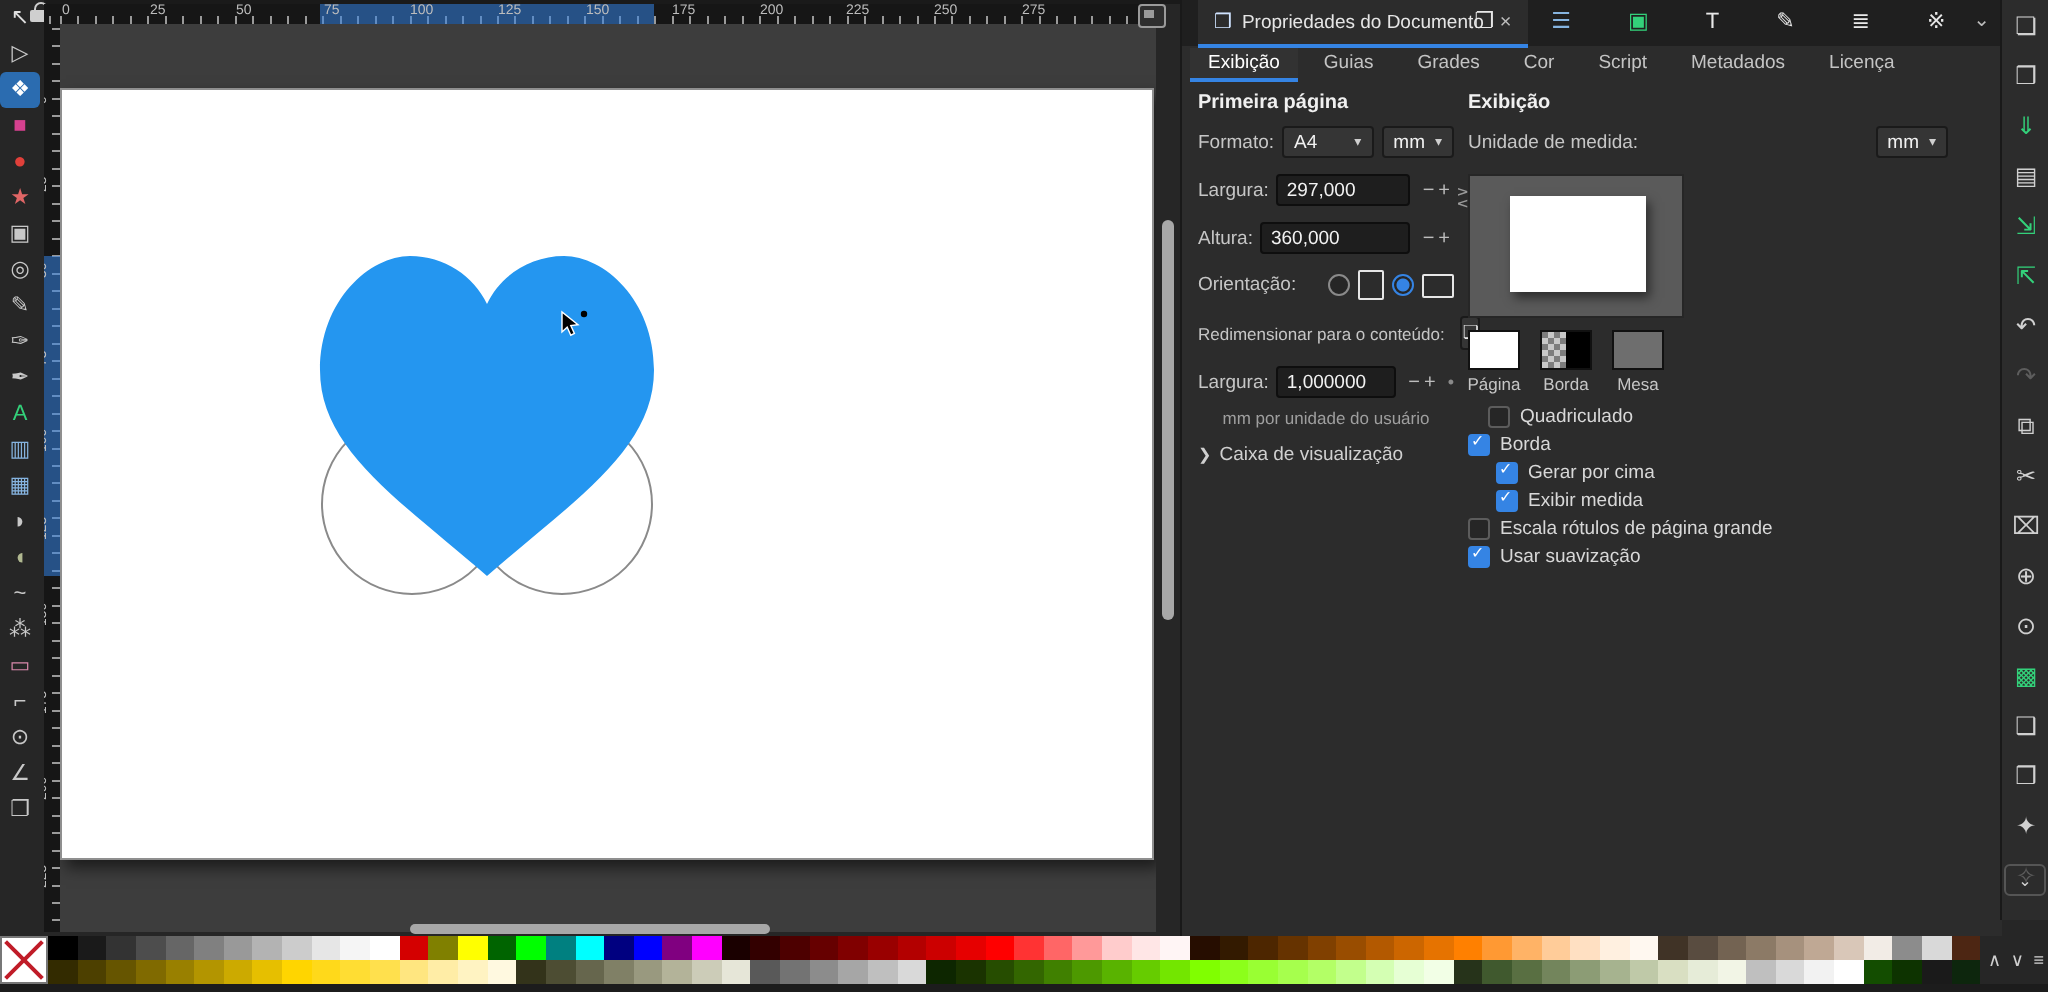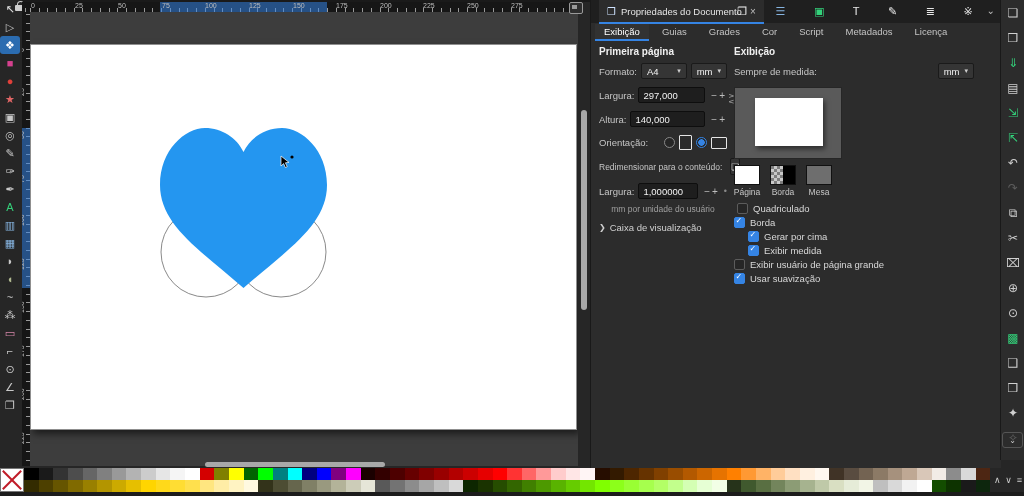--- a/index.html
+++ b/index.html
@@ -325,21 +325,21 @@
           <span class="flabel">Largura:</span>
           <div class="entry">
               <span>297,000</span>
             </div>
           <span class="spin">−+</span>
         </div>
 
         <div class="frow">
           <span class="flabel">Altura:</span>
           <div class="entry">
-              <span>140,000</span>
+              <span>360,000</span>
             </div>
           <span class="spin">−+</span>
         </div>
 
         <div class="frow">
           <span class="flabel">Orientação:</span>
           <span style="flex:1;"></span>
           <span class="radio"></span>
           <span class="pageicon"></span>
           <span class="radio on"></span>
@@ -368,21 +368,21 @@
           <span>Caixa de visualização</span>
         </div>
       </div>
 
       <div class="abs splitter" style="writing-mode:vertical-lr;">∧∨</div>
 
       <div class="col-r">
         <div class="sect">Exibição</div>
 
         <div class="frow">
-          <span class="flabel">Sempre de medida:</span>
+          <span class="flabel">Unidade de medida:</span>
           <span style="flex:1;"></span>
           <div class="combo">
             <span>mm</span>
             <span class="car">▾</span>
           </div>
         </div>
 
         <div class="preview">
           <div class="pg"></div>
         </div>
@@ -397,21 +397,21 @@
             <span class="chip-label">Borda</span>
           </div>
           <div class="chip-wrap">
             <span class="chip chip-mesa"></span>
             <span class="chip-label">Mesa</span>
           </div>
         </div>
 
         <div style="margin-top:6px;">
 
-            <div class="opt" style="margin-left: 3px;">
+            <div class="opt" style="margin-left: 10px;">
               <span class="cb"></span>
               <span>Quadriculado</span>
             </div>
 
             <div class="opt" style="margin-left: 0px;">
               <span class="cb checked"></span>
               <span>Borda</span>
             </div>
 
             <div class="opt" style="margin-left: 14px;">
@@ -419,21 +419,21 @@
               <span>Gerar por cima</span>
             </div>
 
             <div class="opt" style="margin-left: 14px;">
               <span class="cb checked"></span>
               <span>Exibir medida</span>
             </div>
 
             <div class="opt" style="margin-left: 0px;">
               <span class="cb"></span>
-              <span>Exibir usuário de página grande</span>
+              <span>Escala rótulos de página grande</span>
             </div>
           </div>
 
 
         <div>
 
             <div class="opt" style="margin-left: 0px;">
               <span class="cb checked"></span>
               <span>Usar suavização</span>
             </div>

